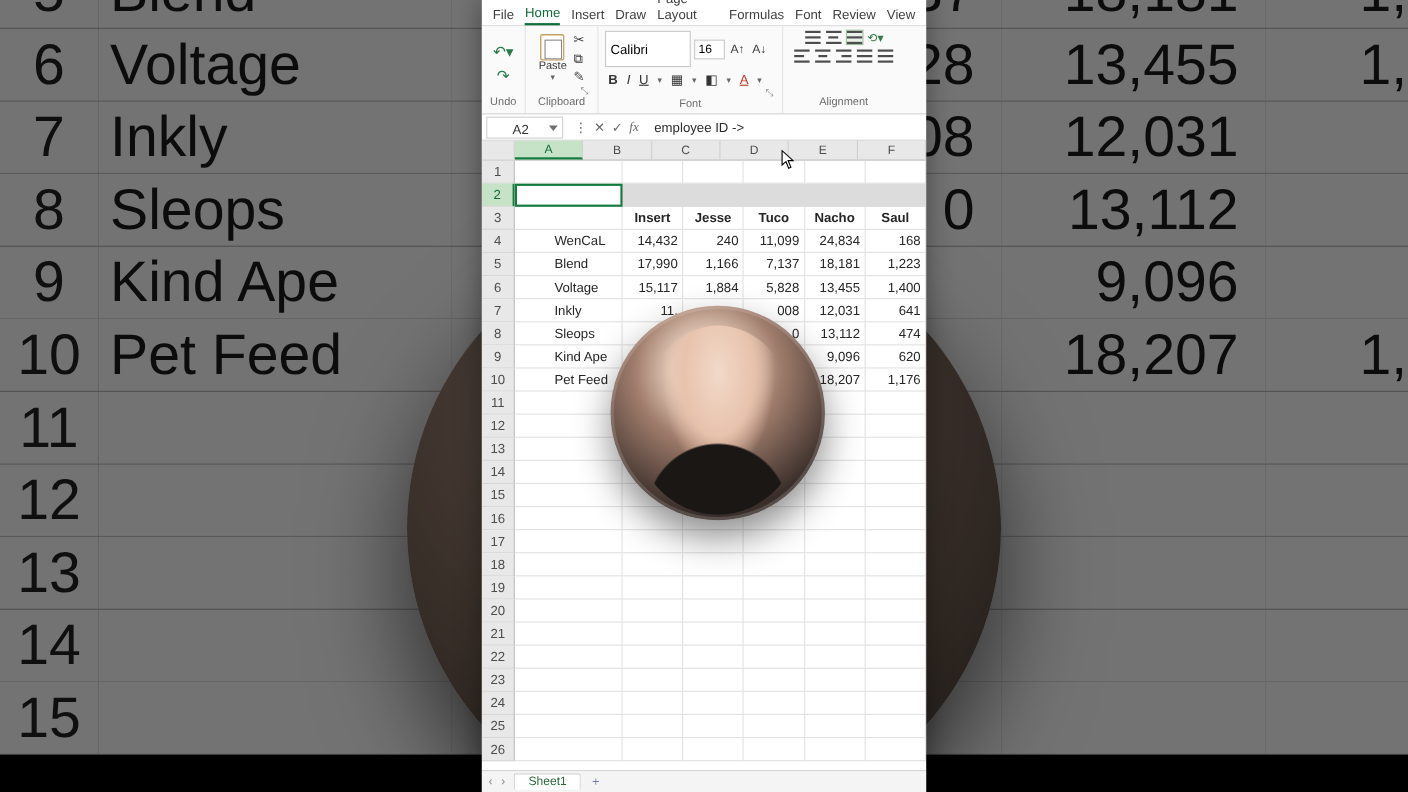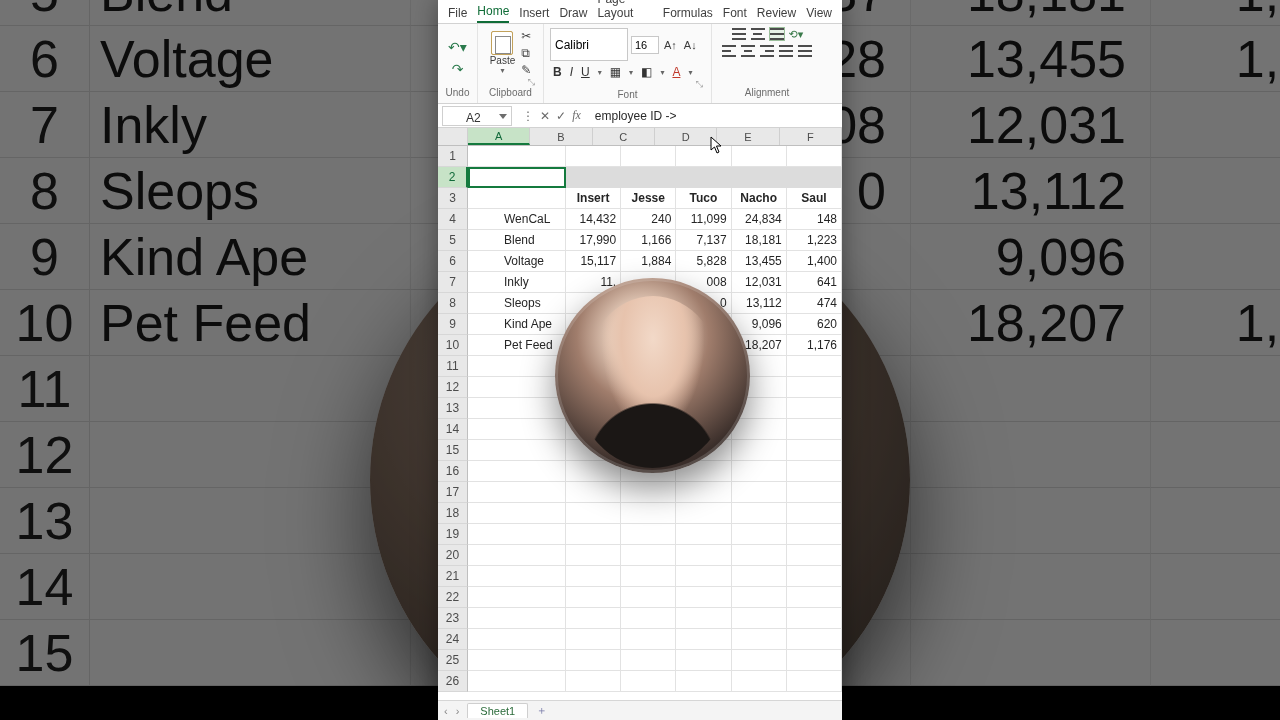--- a/index.html
+++ b/index.html
@@ -324,21 +324,21 @@
           <div class="c hd">Jesse</div>
           <div class="c hd">Tuco</div>
           <div class="c hd">Nacho</div>
           <div class="c hd">Saul</div>
           <div class="rh">4</div>
           <div class="c txt">WenCaL</div>
           <div class="c num">14,432</div>
           <div class="c num">240</div>
           <div class="c num">11,099</div>
           <div class="c num">24,834</div>
-          <div class="c num">148</div>
+          <div class="c num">168</div>
           <div class="rh">5</div>
           <div class="c txt">Blend</div>
           <div class="c num">17,990</div>
           <div class="c num">1,166</div>
           <div class="c num">7,137</div>
           <div class="c num">18,181</div>
           <div class="c num">1,223</div>
           <div class="rh">6</div>
           <div class="c txt">Voltage</div>
           <div class="c num">15,117</div>

